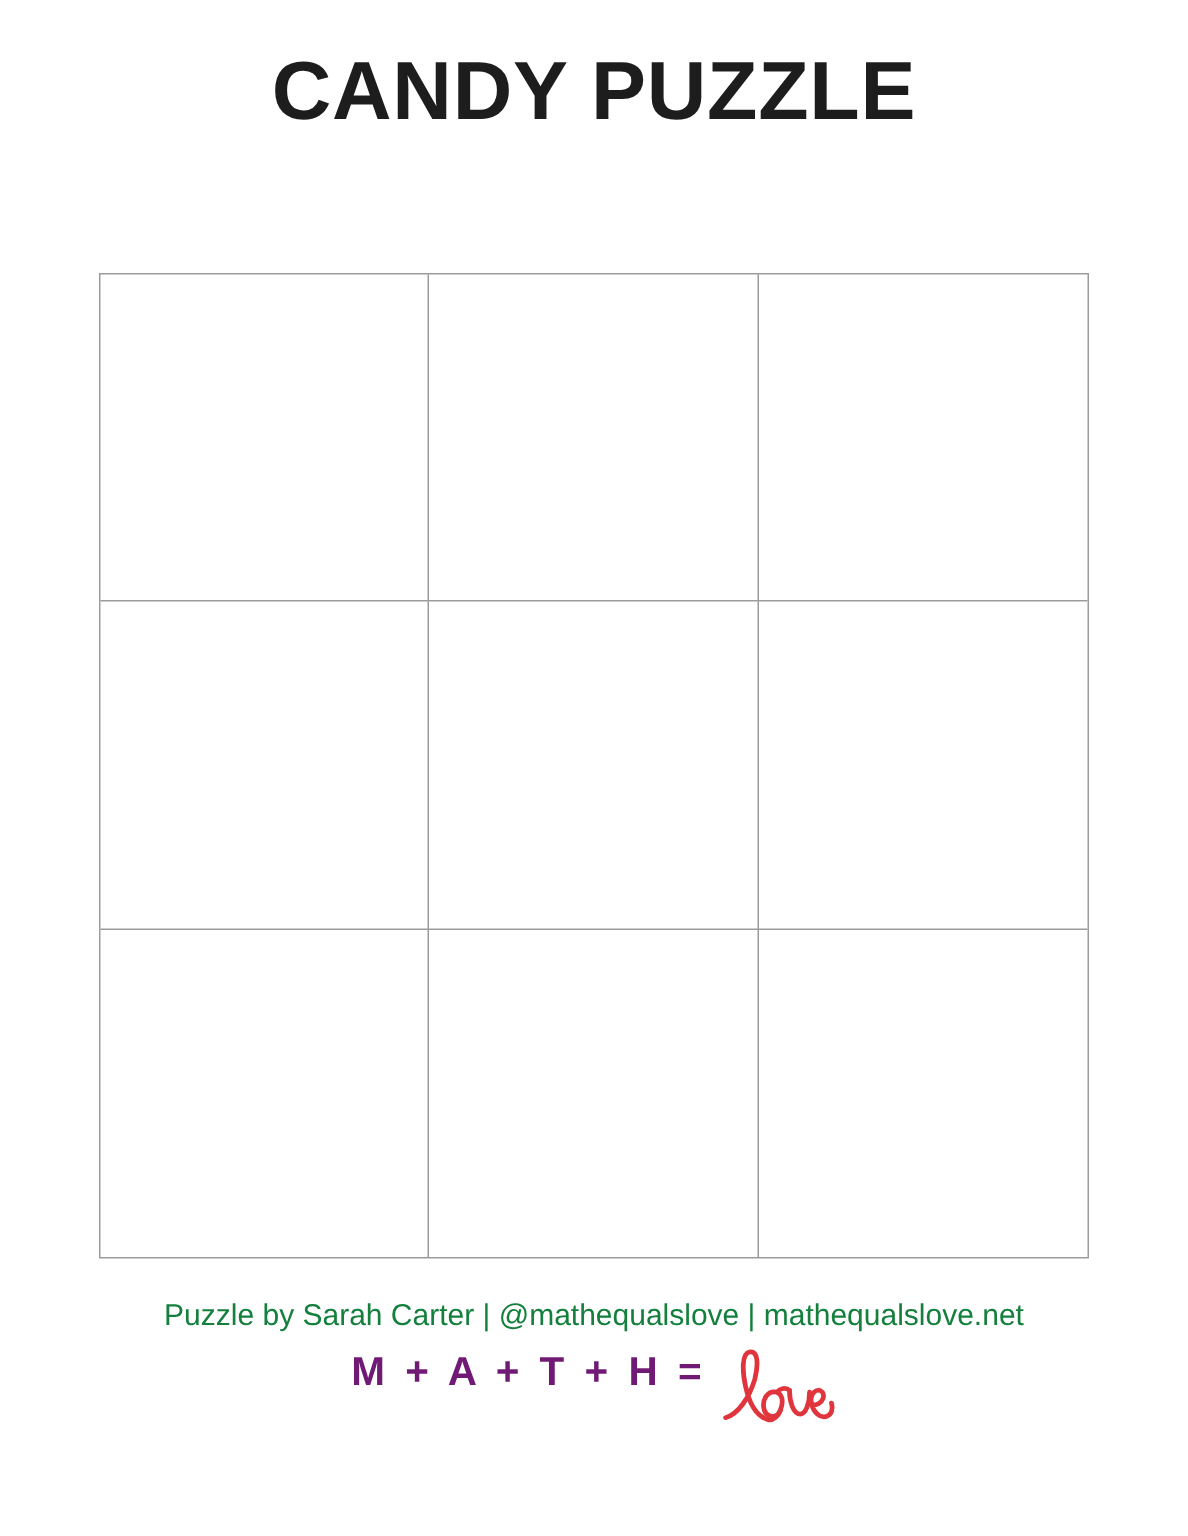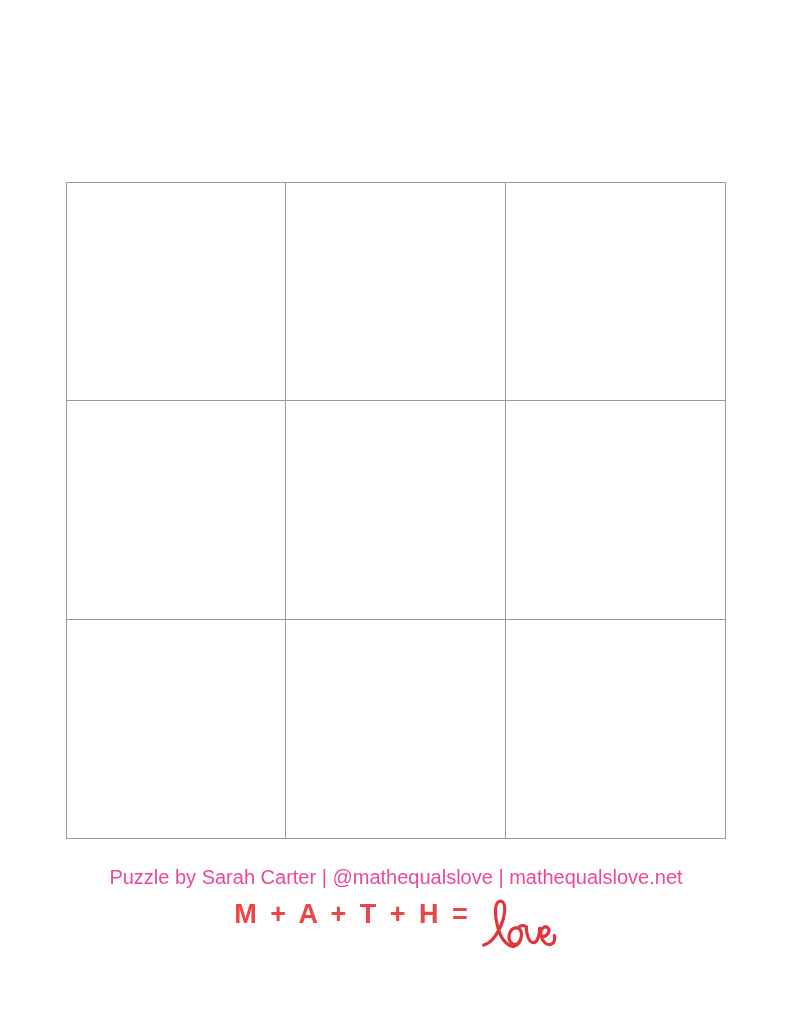--- a/index.html
+++ b/index.html
@@ -59,55 +59,56 @@
   .grid-cell:nth-child(3n) { border-right: none; }
   .grid-cell:nth-child(n+7) { border-bottom: none; }
   .credit {
     position: absolute;
     top: 866px;
     left: 0;
     right: 0;
     margin: 0;
     text-align: center;
     font-size: 20px;
-    color: #ec4899;
+    color: #15803d;
   }
   .logo {
     position: absolute;
     top: 894px;
     left: 0;
     right: 0;
     display: flex;
     justify-content: center;
     align-items: flex-start;
     gap: 9px;
   }
   .logo-math {
     font-size: 27px;
     font-weight: 700;
     letter-spacing: 3px;
-    color: #ef4444;
+    color: #701a75;
     padding-top: 5px;
   }
   .love-script {
     display: block;
   }
   .sr-only {
     position: absolute;
     width: 1px; height: 1px;
     overflow: hidden;
     clip: rect(0 0 0 0);
     white-space: nowrap;
   }
 </style>
 </head>
 <body>
 
 <div class="sheet">
 
+  <h1 class="title">CANDY PUZZLE</h1>
 
 
   <div class="puzzle-grid">
     <div class="grid-cell"></div>
     <div class="grid-cell"></div>
     <div class="grid-cell"></div>
     <div class="grid-cell"></div>
     <div class="grid-cell"></div>
     <div class="grid-cell"></div>
     <div class="grid-cell"></div>

